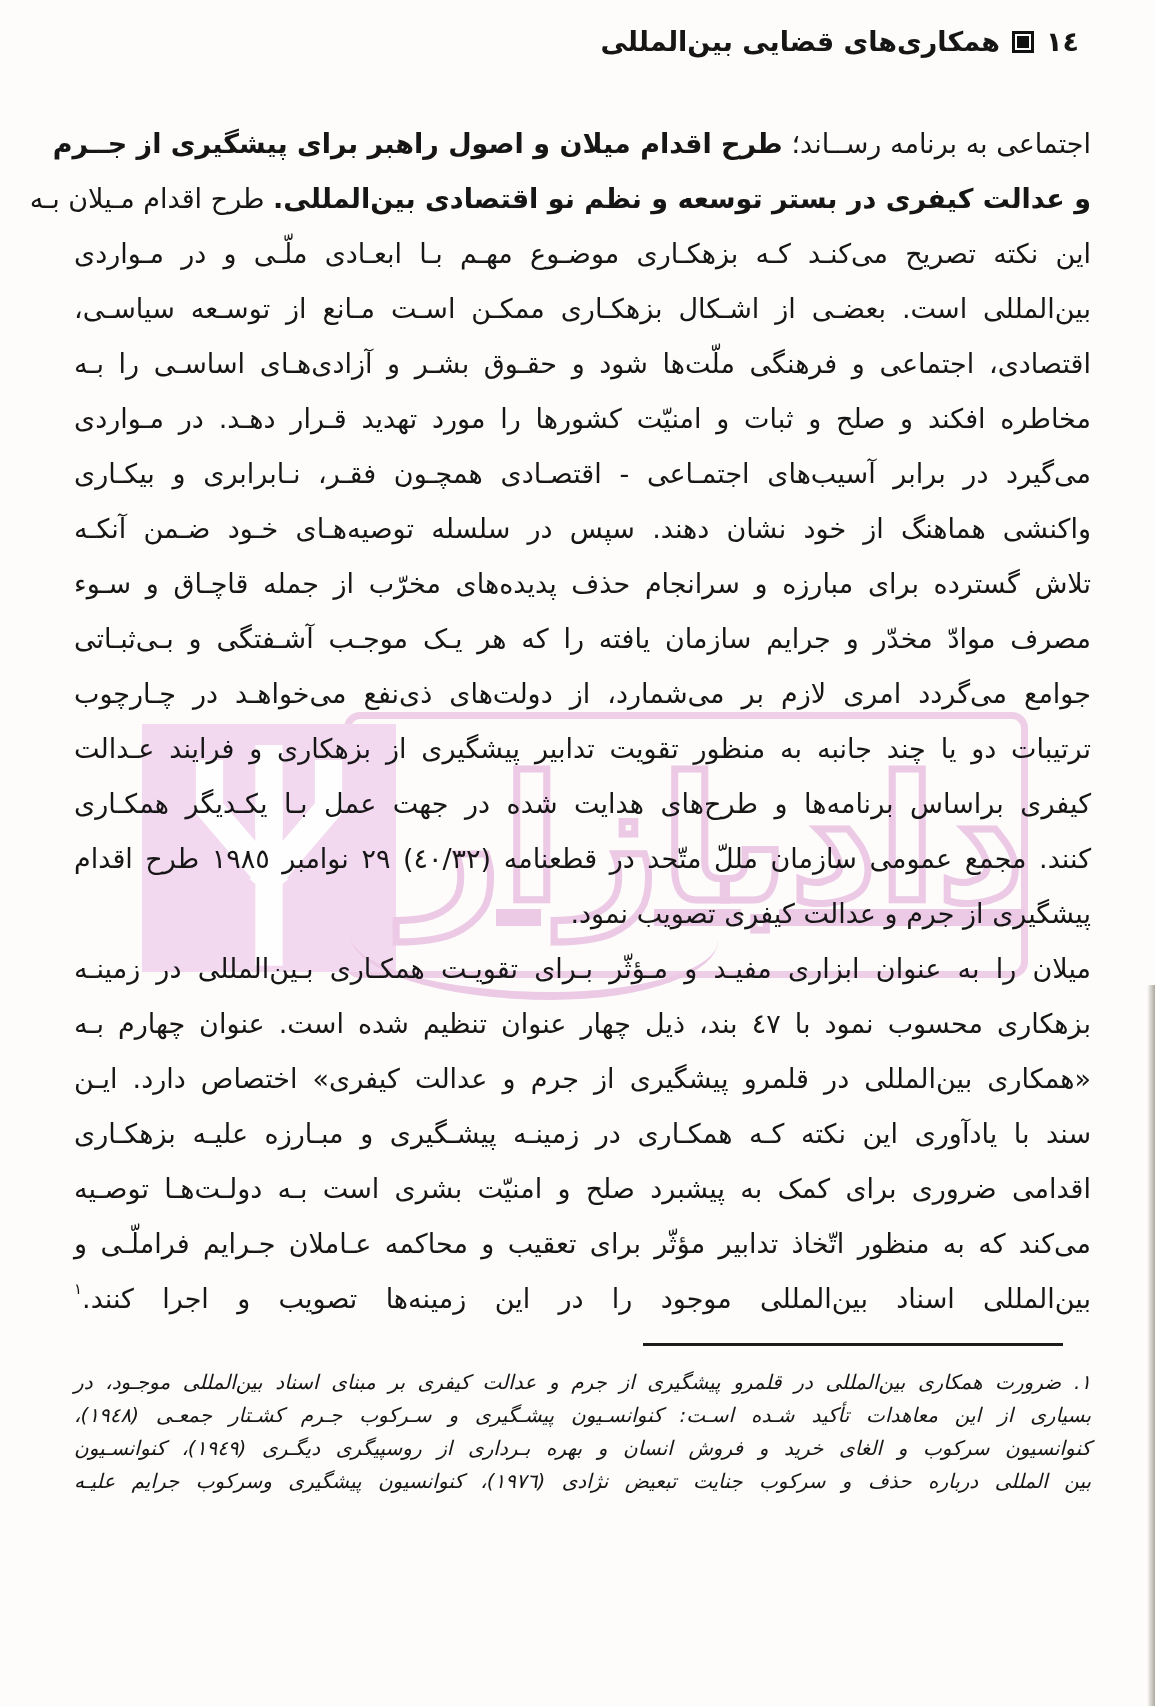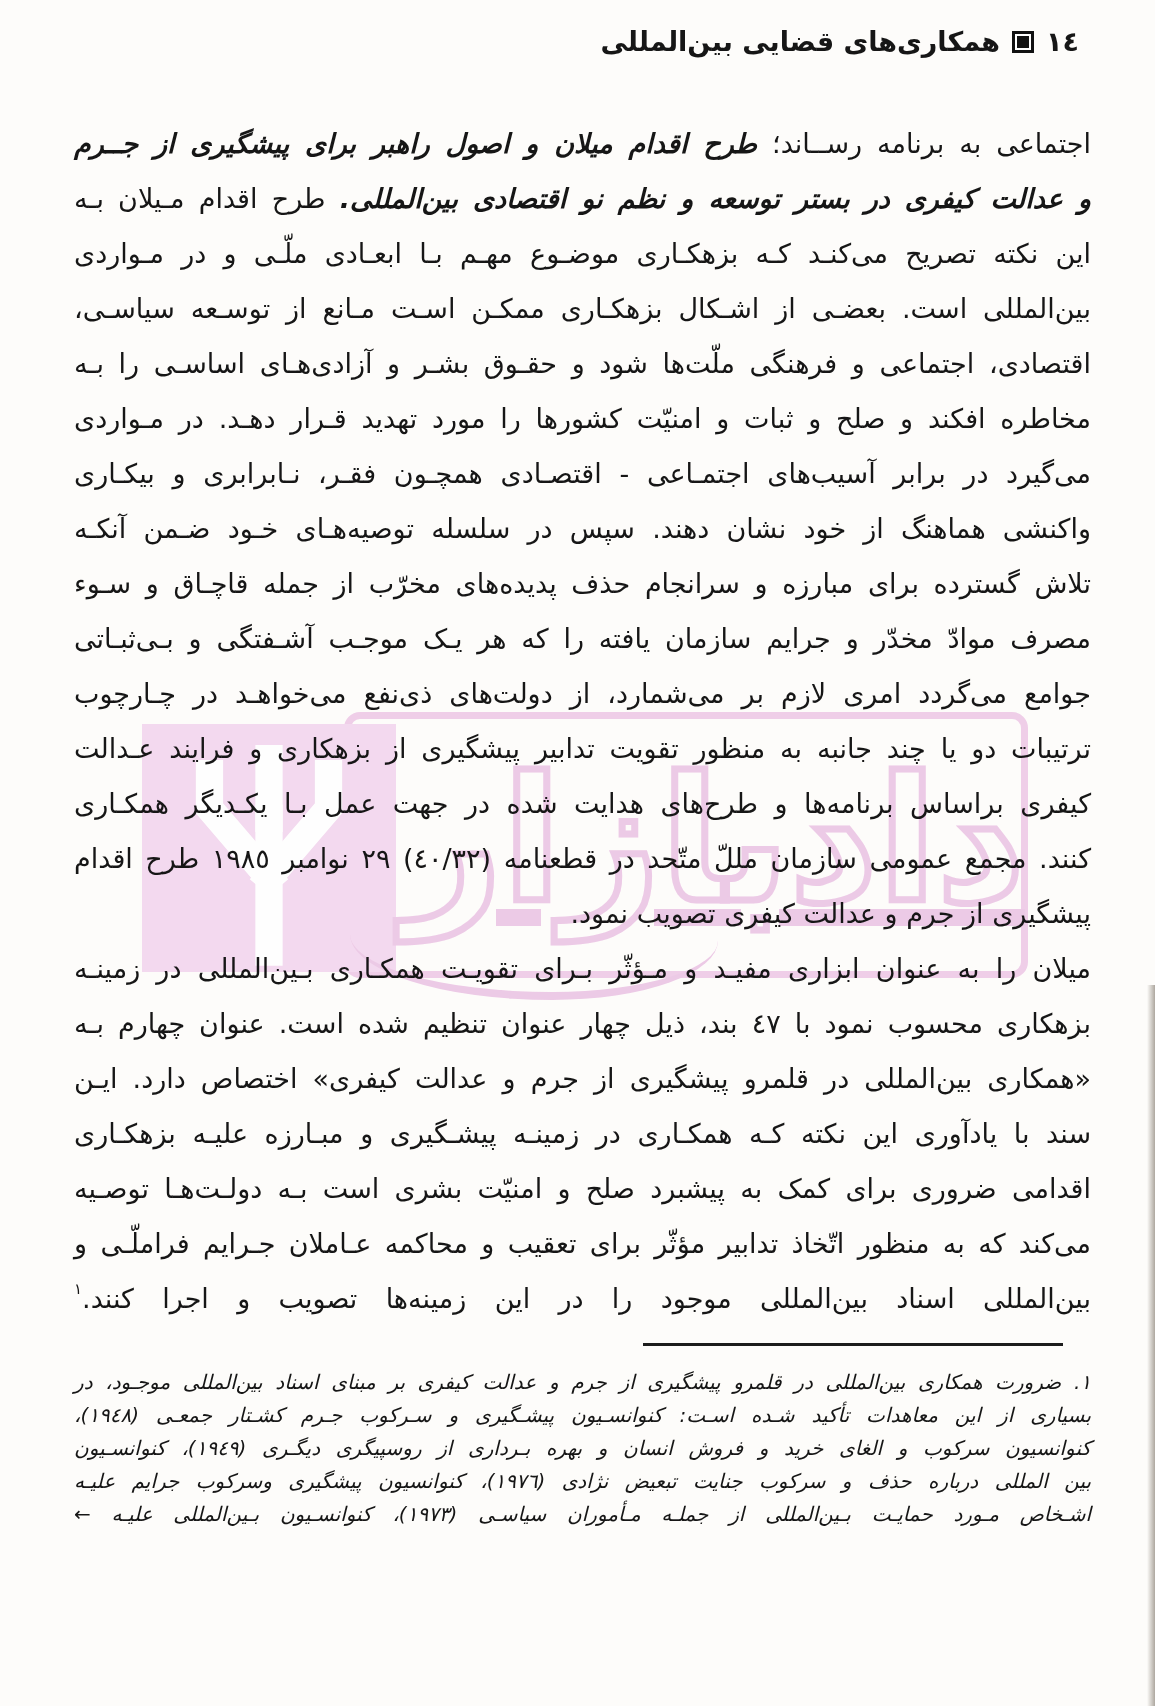--- a/index.html
+++ b/index.html
@@ -44,21 +44,21 @@
   }
   .line{
     height:55px;line-height:55px;
     text-align:justify;
     text-align-last:justify;
     white-space:nowrap;
     overflow:visible;
   }
   .line.end{text-align-last:right;}
   .line.indent{padding-right:42px;}
-  .line .em{font-weight:700;font-style:italic;}
+  .line .em{font-weight:700;}
   sup{font-size:15px;line-height:0;vertical-align:14px;}
   
   .fn-sep{
     width:420px;height:3px;background:#1c1c1c;
     margin:17px 28px 20px auto;
   }
   .footnotes{
     font-size:20px;
   }
   .fn-line{
@@ -150,18 +150,17 @@
         <div class="line"><span>اقدامی ضروری برای کمک به پیشبرد صلح و امنیّت بشری است بـه دولـت‌هـا توصـیه</span></div>
         <div class="line"><span>می‌کند که به منظور اتّخاذ تدابیر مؤثّر برای تعقیب و محاکمه عـاملان جـرایم فراملّـی و</span></div>
         <div class="line"><span>بین‌المللی اسناد بین‌المللی موجود را در این زمینه‌ها تصویب و اجرا کنند.</span><sup>١</sup></div>
       </div>
     <div class="fn-sep"></div>
     <div class="footnotes">
         <div class="fn-line">١. ضرورت همکاری بین‌المللی در قلمرو پیشگیری از جرم و عدالت کیفری بر مبنای اسناد بین‌المللی موجـود، در</div>
         <div class="fn-line">بسیاری از این معاهدات تأکید شـده اسـت: کنوانسـیون پیشـگیری و سـرکوب جـرم کشـتار جمعـی (١٩٤٨)،</div>
         <div class="fn-line">کنوانسیون سرکوب و الغای خرید و فروش انسان و بهره بـرداری از روسپیگری دیگـری (١٩٤٩)، کنوانسـیون</div>
         <div class="fn-line">بین المللی درباره حذف و سرکوب جنایت تبعیض نژادی (١٩٧٦)، کنوانسیون پیشگیری وسرکوب جرایم علیـه</div>
-        <div class="fn-line">اشـخاص مـورد حمایـت بـین‌المللی از جملـه مـأموران سیاسـی (١٩٧٣)، کنوانسـیون بـین‌المللی علیـه ←</div>
       </div>
   </div>
 
   <div class="scan-edge"></div>
 </div>
 
 </body></html>

